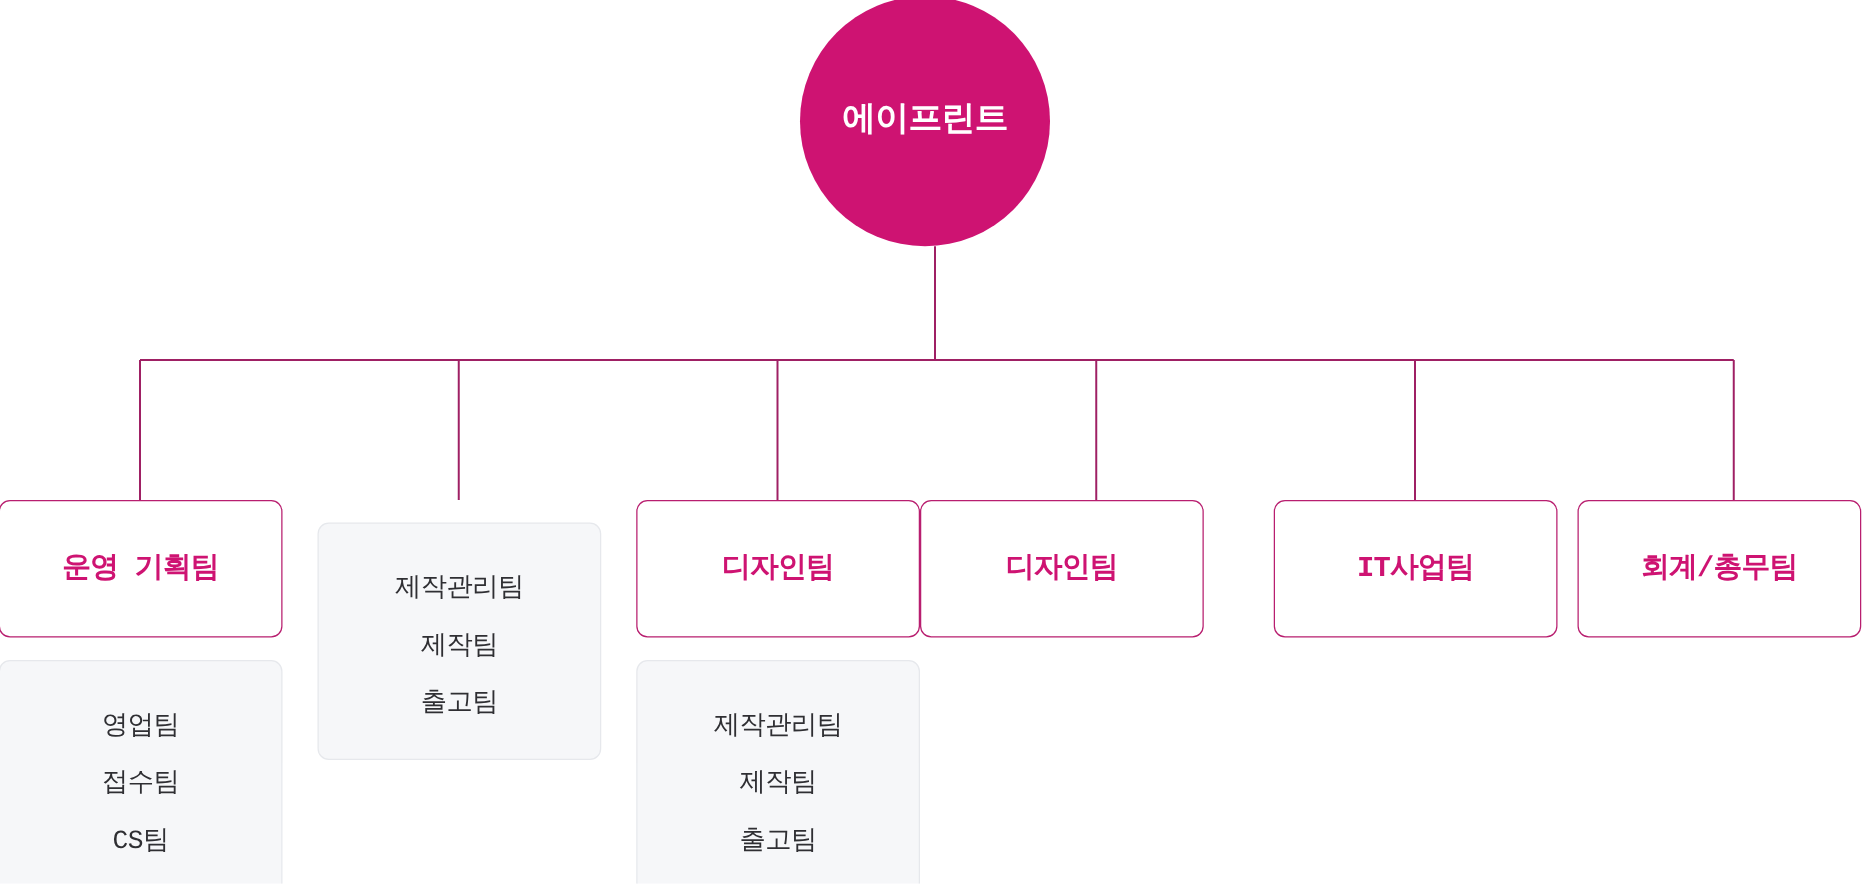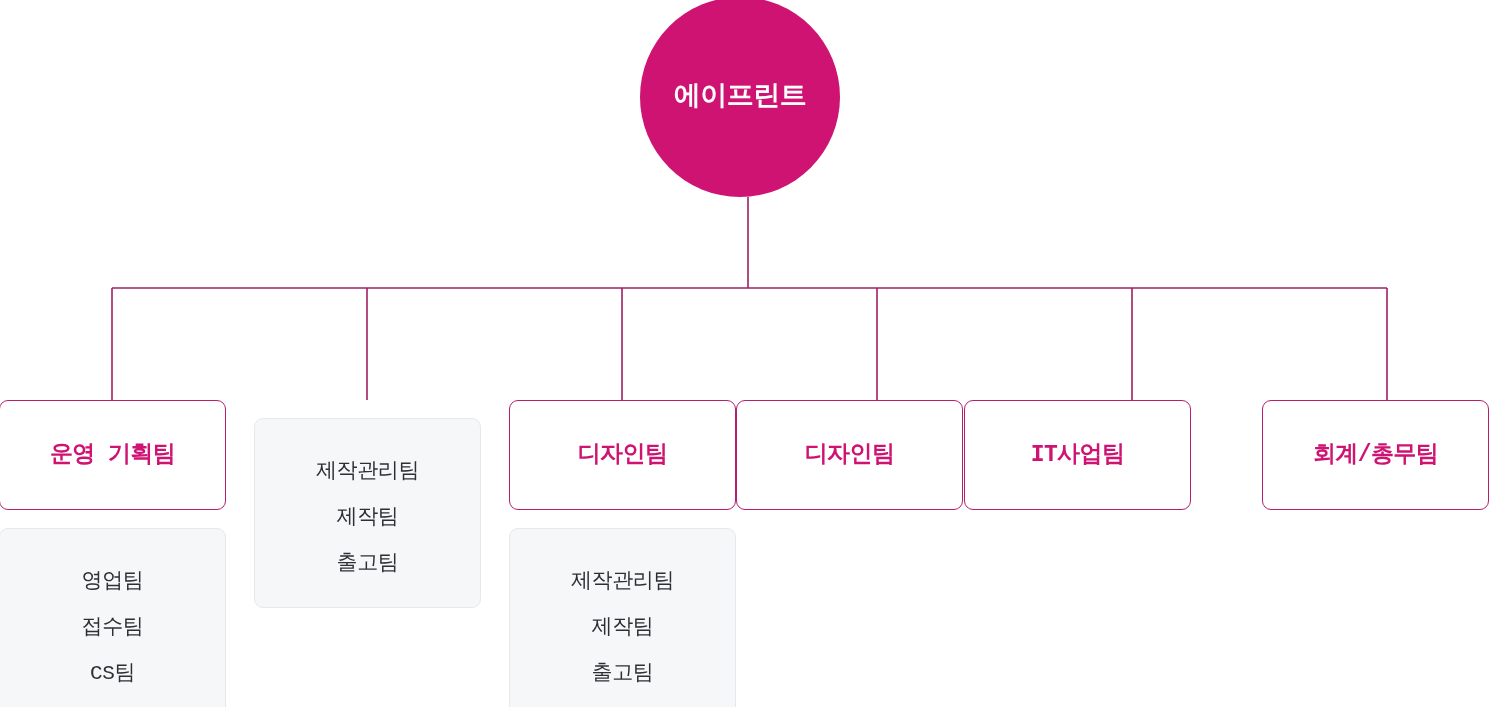--- a/index.html
+++ b/index.html
@@ -165,21 +165,21 @@
         <span class="team-item">출고팀</span>
       </div>
     </div>
 
     <div class="column" style="left:736px">
       <div class="dept-head">
         <span class="dept-head-label">디자인팀</span>
       </div>
     </div>
 
-    <div class="column" style="left:964px">
+    <div class="column" style="left:1019px">
       <div class="dept-head">
         <span class="dept-head-label">IT사업팀</span>
       </div>
     </div>
 
     <div class="column" style="left:1262px">
       <div class="dept-head">
         <span class="dept-head-label">회계/총무팀</span>
       </div>
     </div>

